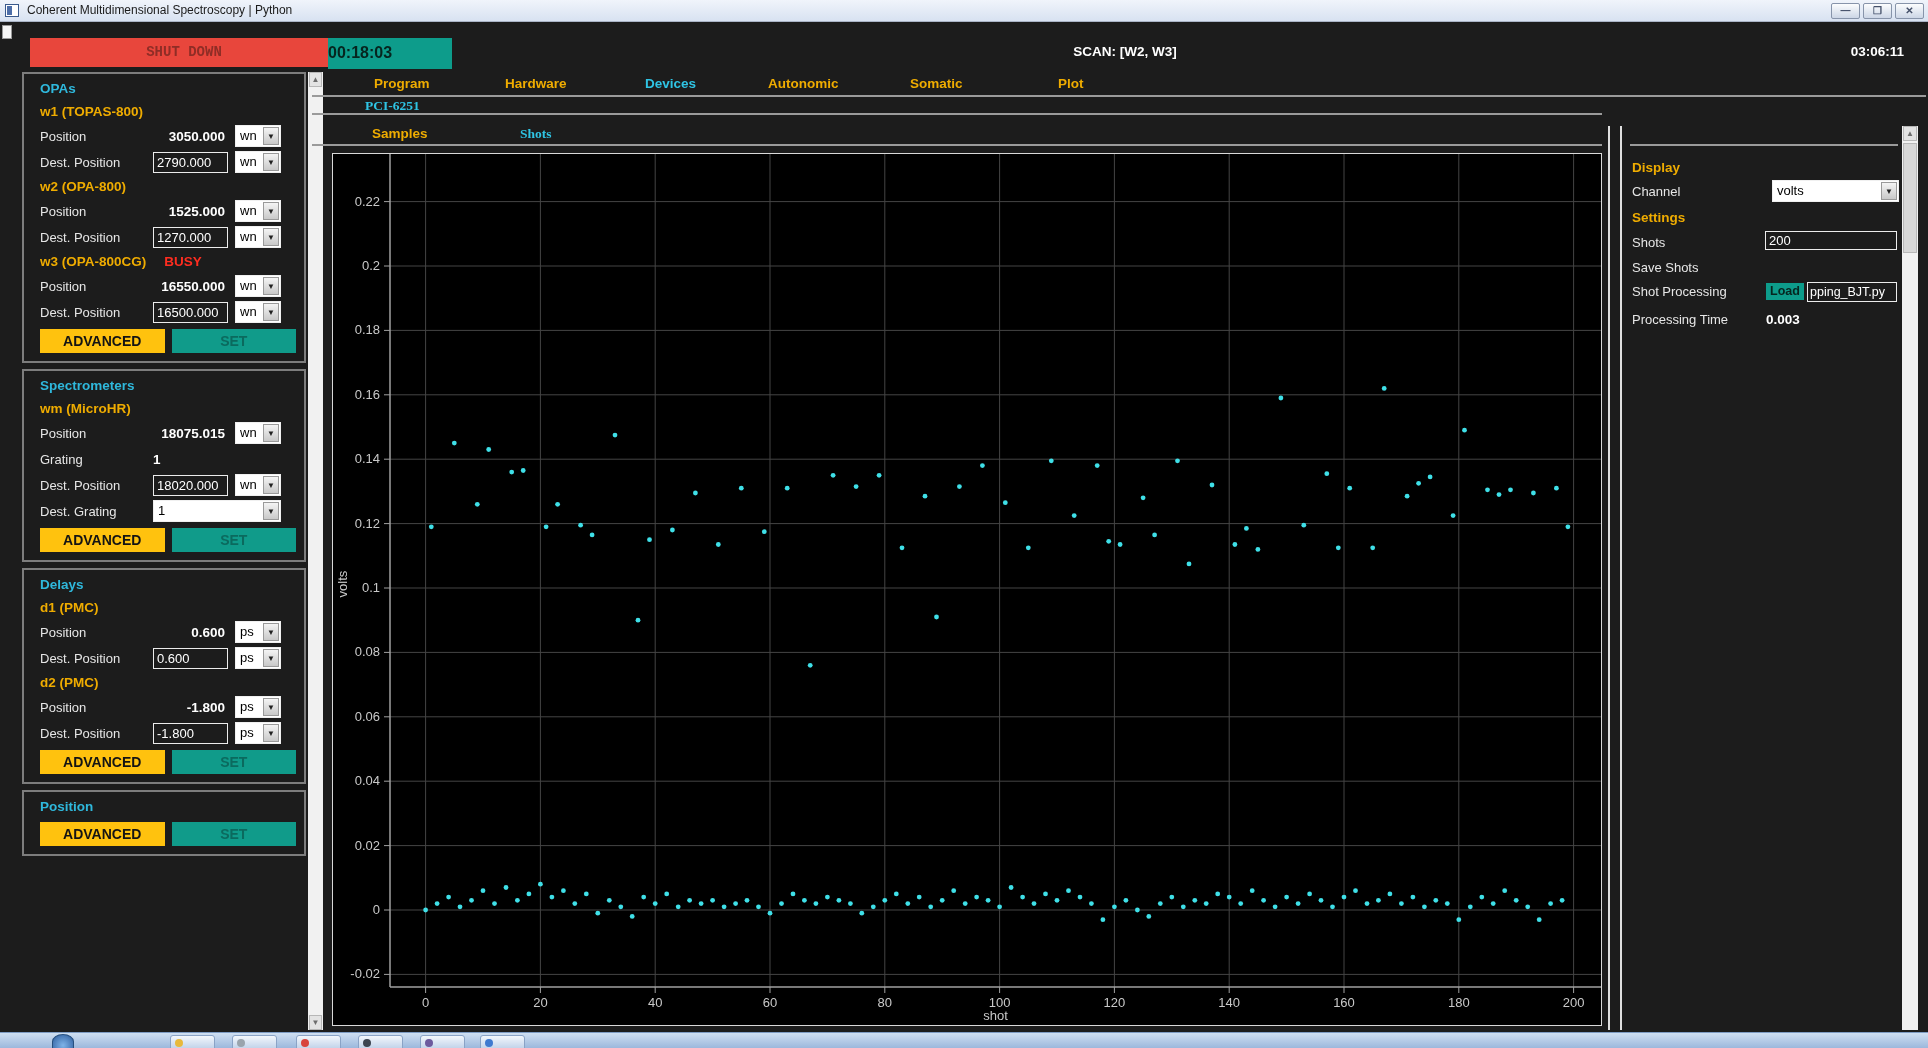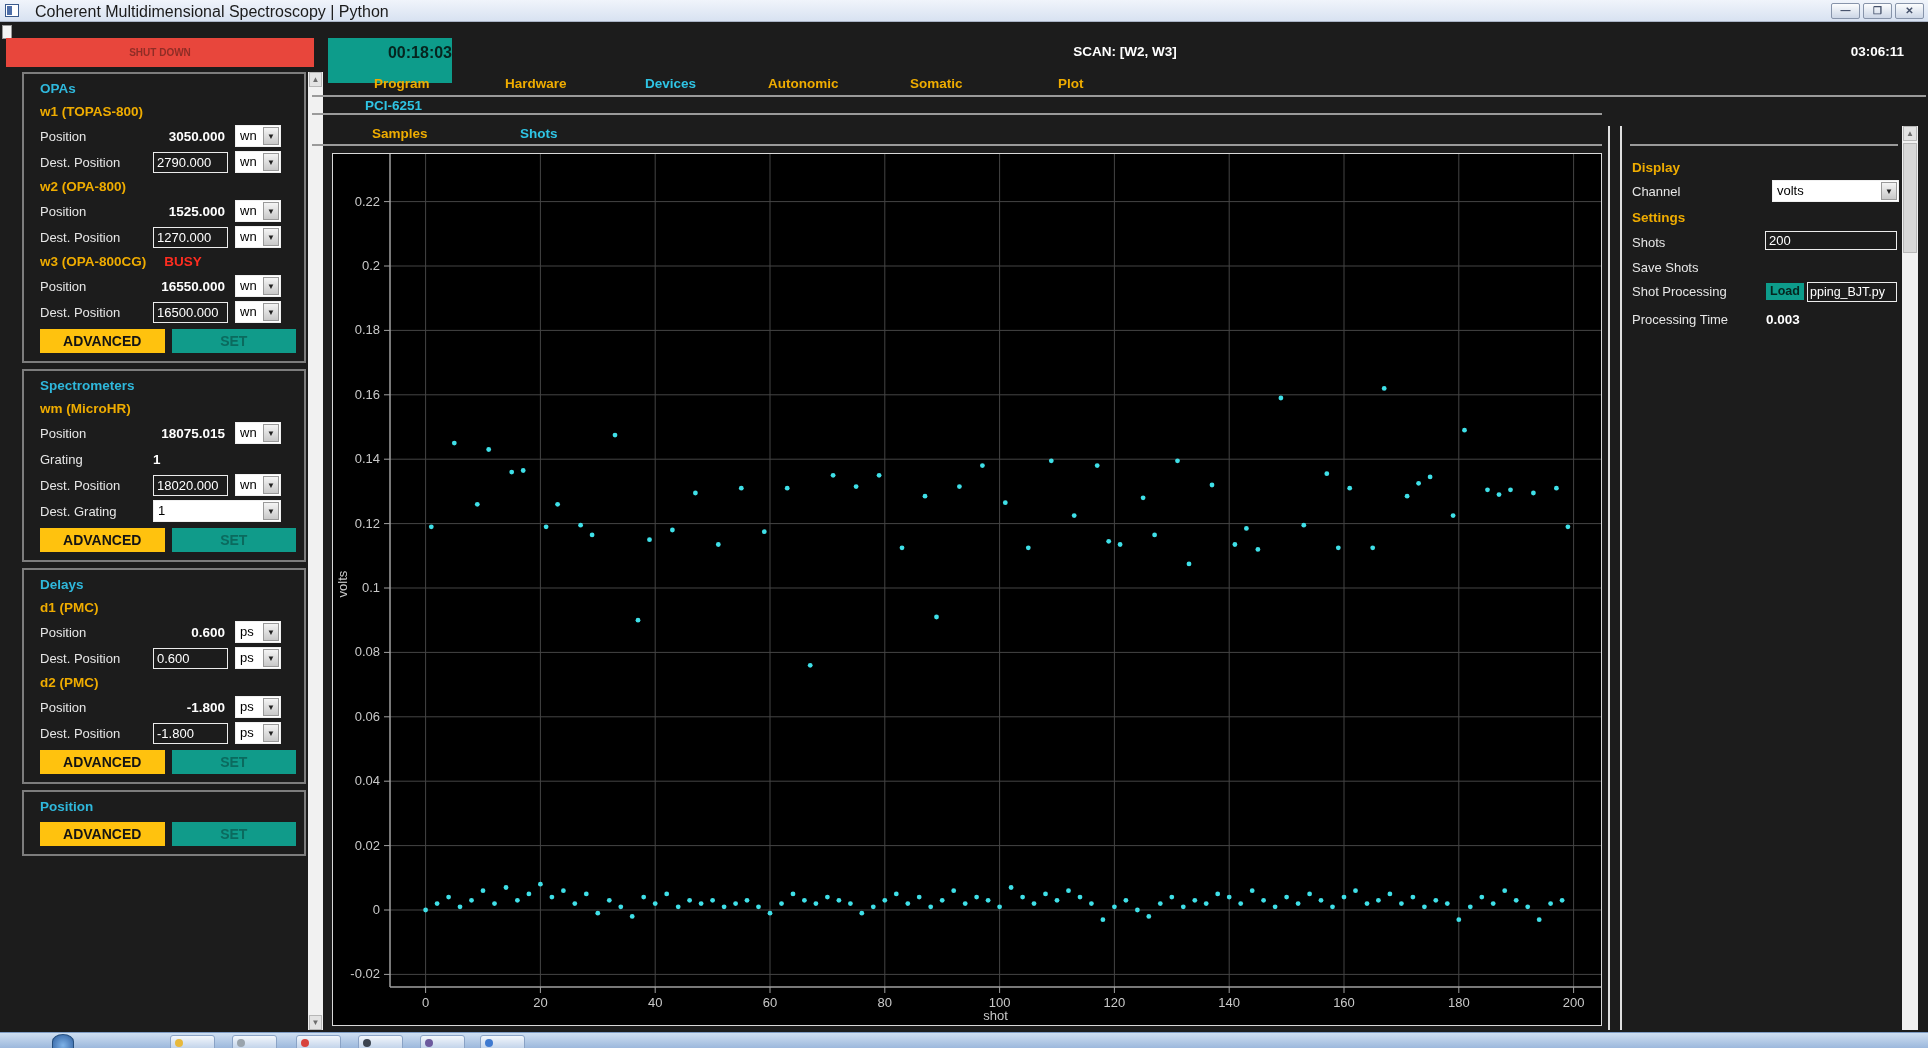--- a/index.html
+++ b/index.html
@@ -5,41 +5,41 @@
   html,body{margin:0;padding:0;background:#444;}
   *{box-sizing:border-box;font-family:"Liberation Sans",sans-serif;}
   #screen{position:relative;width:1928px;height:1048px;background:#1c1c1c;overflow:hidden;}
 
   
   #titlebar{position:absolute;left:0;top:0;width:1928px;height:22px;
     background:linear-gradient(#f0f4fb,#d8e2f1);border-bottom:1px solid #aab4c6;}
   #titlebar .app-ico{position:absolute;left:5px;top:4px;width:14px;height:13px;
     background:#fff;border:1px solid #3a5a8c;}
   #titlebar .app-ico:before{content:"";position:absolute;left:1px;top:1px;width:5px;height:9px;background:#4d6ea8;}
-  #titlebar .title{position:absolute;left:35px;top:3px;font-size:16px;color:#1b1b1b;}
+  #titlebar .title{position:absolute;left:27px;top:3px;font-size:12px;color:#1b1b1b;}
   .winbtns{position:absolute;right:4px;top:3px;display:flex;gap:3px;}
   .winbtn{width:29px;height:16px;border:1px solid #8794aa;border-radius:2px;
     background:linear-gradient(#fcfdfe,#ccd6e6);color:#44506a;font-size:10px;font-weight:bold;
     display:flex;align-items:center;justify-content:center;line-height:1;}
 
   
   .sep{position:absolute;height:2px;background:#9a9a9a;}
   .vline{position:absolute;width:2px;background:#dfdfdf;}
   #app{position:absolute;left:0;top:22px;width:1928px;height:1026px;}
   .lbl{color:#e6e6e6;font-size:13px;}
   .hdr-cyan{color:#2fb8dc;font-weight:bold;font-size:13.5px;}
   .hdr-yellow{color:#efac00;font-weight:bold;font-size:13.5px;}
 
   .desktop-ico{position:absolute;left:2px;top:3px;width:10px;height:14px;background:#f5f5f5;border:1px solid #999;}
 
   
-  #shutdown{position:absolute;left:6px;top:16px;width:308px;height:29px;background:#e8463c;
-    color:#8f2d26;font-weight:bold;font-size:10px;text-align:center;line-height:29px;}
-  #timer{position:absolute;left:328px;top:16px;width:124px;height:45px;background:#0d9c8b;
-    color:#06251f;font-weight:bold;font-size:16px;text-align:right;line-height:29px;}
+  #shutdown{position:absolute;left:30px;top:16px;width:308px;height:29px;background:#e8463c;
+    color:#8f2d26;font-weight:bold;font-size:14px;text-align:center;line-height:29px;font-family:Liberation Mono, monospace;}
+  #timer{position:absolute;left:328px;top:16px;width:124px;height:31px;background:#0d9c8b;
+    color:#06251f;font-weight:bold;font-size:16px;text-align:left;line-height:29px;}
   #scan{position:absolute;left:1040px;top:22px;width:170px;text-align:center;color:#fff;
     font-weight:bold;font-size:13.5px;}
   #clock{position:absolute;right:24px;top:22px;color:#fff;font-weight:bold;font-size:13.5px;}
 
   
   #sidebar{position:absolute;left:22px;top:50px;width:284px;}
   .section{border:2px solid #7d7d7d;margin-bottom:6px;padding:4px 8px 6px 16px;}
   .sec-title{height:22px;line-height:22px;}
   .grp-name{height:23px;line-height:23px;color:#efac00;font-weight:bold;font-size:13.5px;}
   .grp-name .status{color:#ff2d20;margin-left:18px;}
@@ -62,21 +62,21 @@
   
   .sb{position:absolute;background:#f1f1f1;}
   .sb .arr{position:absolute;left:1px;right:1px;height:15px;background:#e3e3e3;border:1px solid #b7b7b7;
     color:#6d6d6d;font-size:8px;text-align:center;line-height:13px;}
   .sb .thumb{position:absolute;left:1px;right:1px;background:#d7d7d7;border:1px solid #b7b7b7;}
 
   
   .menu-item{position:absolute;top:54px;font-weight:bold;font-size:13.5px;color:#efac00;}
   .menu-item.sel{color:#2fc4e4;}
   .subtab{position:absolute;font-weight:bold;font-size:13.5px;color:#efac00;}
-  .subtab.sel{color:#2fc4e4;}
+  .subtab.sel{color:#2fc4e4;font-family:Liberation Serif, serif;}
 
   
   #plot{position:absolute;left:332px;top:131px;width:1270px;height:873px;background:#000;
     border:1px solid #d9d9d9;}
 
   
   .rp-row{position:absolute;left:1632px;height:22px;display:flex;align-items:center;}
   .rp-lbl{color:#e6e6e6;font-size:13px;}
   .rp-val{color:#fff;font-weight:bold;font-size:13.5px;}
   #rp-channel-sel{position:absolute;left:1765px;top:158px;width:127px;}

